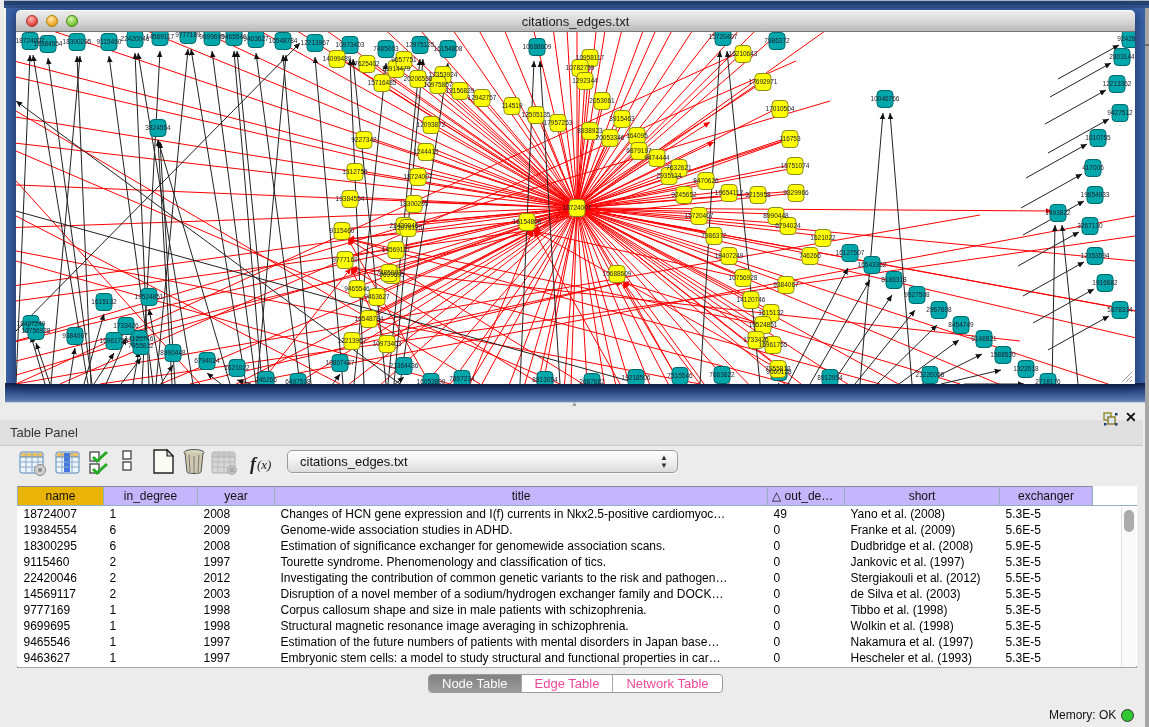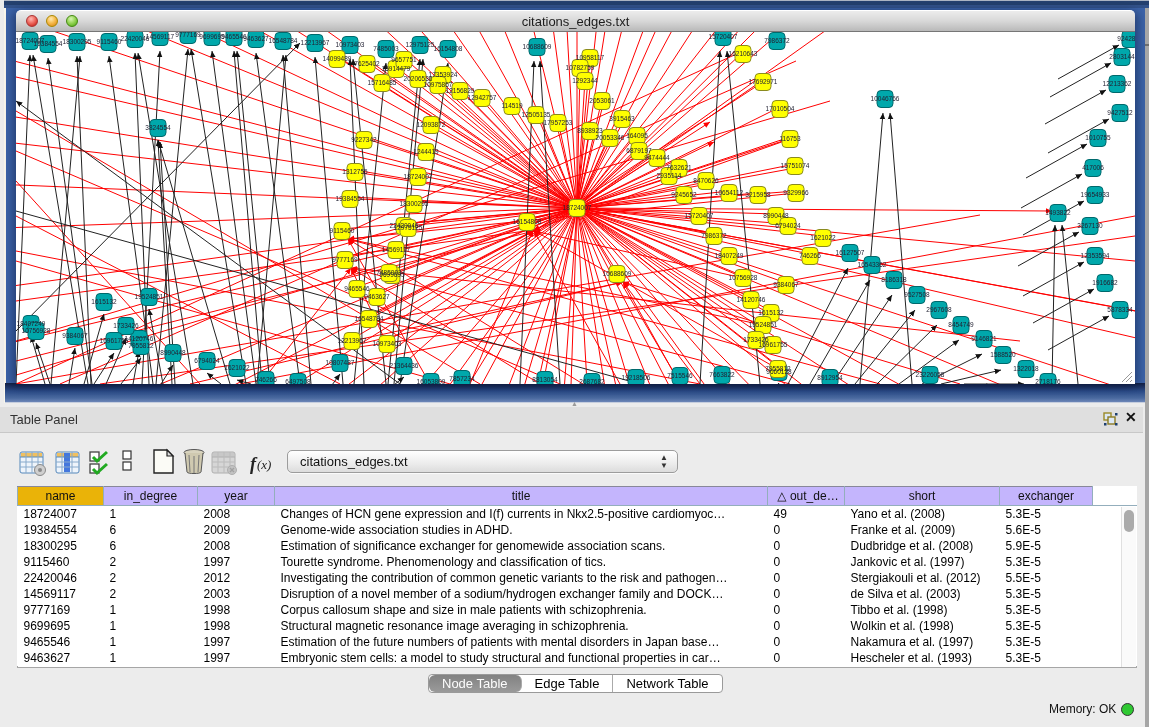--- a/index.html
+++ b/index.html
@@ -21,21 +21,21 @@
   border-top:1px solid #ffffff; border-bottom:1px solid #767676;
   text-align:center; font-size:13px; color:#1c1c1c; line-height:21px; }
 .tl { position:absolute; top:5px; width:12px; height:12px; border-radius:50%; }
 .tl.r { left:10px; background:radial-gradient(circle at 4px 3px, #ffb9b4, #ee6a60 45%, #d43a30 75%); border:1px solid #a33; }
 .tl.y { left:30px; background:radial-gradient(circle at 4px 3px, #ffe9b0, #f6bc4e 45%, #e59a28 75%); border:1px solid #a80; }
 .tl.g { left:50px; background:radial-gradient(circle at 4px 3px, #d6f5b2, #97d558 45%, #6bbb2e 75%); border:1px solid #481; }
 .canvas { position:absolute; left:0; top:22px; width:1119px; height:352px;
   background:#fff; overflow:hidden; }
 .panel { position:absolute; left:0; top:403px; width:1149px; height:324px;
   background:#ececec; }
-.panel-title { position:absolute; left:0; top:4px; width:1143px; height:26px;
+.panel-title { position:absolute; left:0; top:17px; width:1143px; height:26px;
   background:#dfdfdf; border-bottom:1px solid #c8c8c8;
   font-size:13px; color:#333; line-height:26px; padding-left:10px; }
 .float-ico { position:absolute; top:9px; left:1103px; width:15px; height:14px; }
 .close-x { position:absolute; top:6px; left:1125px; font-size:14px; font-weight:bold; color:#111; }
 .rstrip { position:absolute; left:1145px; top:8px; width:4px; height:719px;
   background:#a6a6a6; }
 .rstrip .dline { position:absolute; left:0; top:36px; width:4px; height:2px; background:#6e6e6e; }
 .toolbar { position:absolute; left:0; top:30px; width:1143px; height:53px; }
 .combo { position:absolute; left:287px; top:47px; width:391px; height:23px;
   border:1px solid #9c9c9c; border-radius:5px;
@@ -54,24 +54,24 @@
 td.c5 { text-align:left; padding:0; }
 .tbl-wrap { position:absolute; left:17px; top:83px; width:1120px; height:182px;
   border:1px solid #a6a6a6; background:#fff; }
 .vscroll { position:absolute; left:1121px; top:104px; width:15px; height:160px;
   background:#fafafa; border-left:1px solid #e0e0e0; }
 .vthumb { position:absolute; left:2px; top:3px; width:10px; height:22px;
   background:#ababab; border-radius:5px; }
 .tabs { position:absolute; left:428px; top:271px; height:19px; display:flex;
   border:1px solid #9a9a9a; border-radius:4px; overflow:hidden; font-size:13px;
   background:#fff; }
-.tabs div { padding:0 13px; line-height:18px; color:#000000; border-right:1px solid #aaa; }
+.tabs div { padding:0 13px; line-height:18px; color:#ec4899; border-right:1px solid #aaa; }
 .tabs div:last-child { border-right:none; }
-.tabs div.on { background:linear-gradient(#828282,#9a9a9a); color:#fdfdfd;border-radius:6px; }
-.status { position:absolute; left:0; top:291px; width:1149px; height:27px; font-size:12px; color:#111; }
+.tabs div.on { background:linear-gradient(#828282,#9a9a9a); color:#fdfdfd; }
+.status { position:absolute; left:0; top:297px; width:1149px; height:27px; font-size:12px; color:#111; }
 .memdot { position:absolute; left:1121px; top:9px; width:13px; height:13px; border-radius:50%;
   background:#2fc832; border:1.5px solid #333; }
 .memtxt { position:absolute; left:1049px; top:8px; font-size:12px; }
 .grip { position:absolute; left:571px; top:-3px; color:#9a9a9a; font-size:7px; }
 </style></head>
 <body>
 <div class="desktop">
   <div class="bluepane"></div>
   <div class="creamline"></div>
   <div class="topline"></div>
@@ -743,21 +743,21 @@
         <col style="width:155px">
       <col style="width:93px">
         <col style="width:44px">
     </colgroup>
     <tbody>
         <tr>
       <th class="sel">name</th>
           <th>in_degree</th>
           <th>year</th>
           <th>title</th>
-      <th style="text-align:center;padding-left:4px">△ out_de…</th>
+      <th style="text-align:left;padding-left:4px">△ out_de…</th>
       <th>short</th>
           <th>exchanger</th>
           <th class="blank"></th>
     </tr>
     <tr>
           <td class="c0">18724007</td>
           <td class="c1">1</td>
           <td class="c2">2008</td>
           <td class="c3">Changes of HCN gene expression and I(f) currents in Nkx2.5-positive cardiomyoc…</td>
           <td class="c4">49</td>

